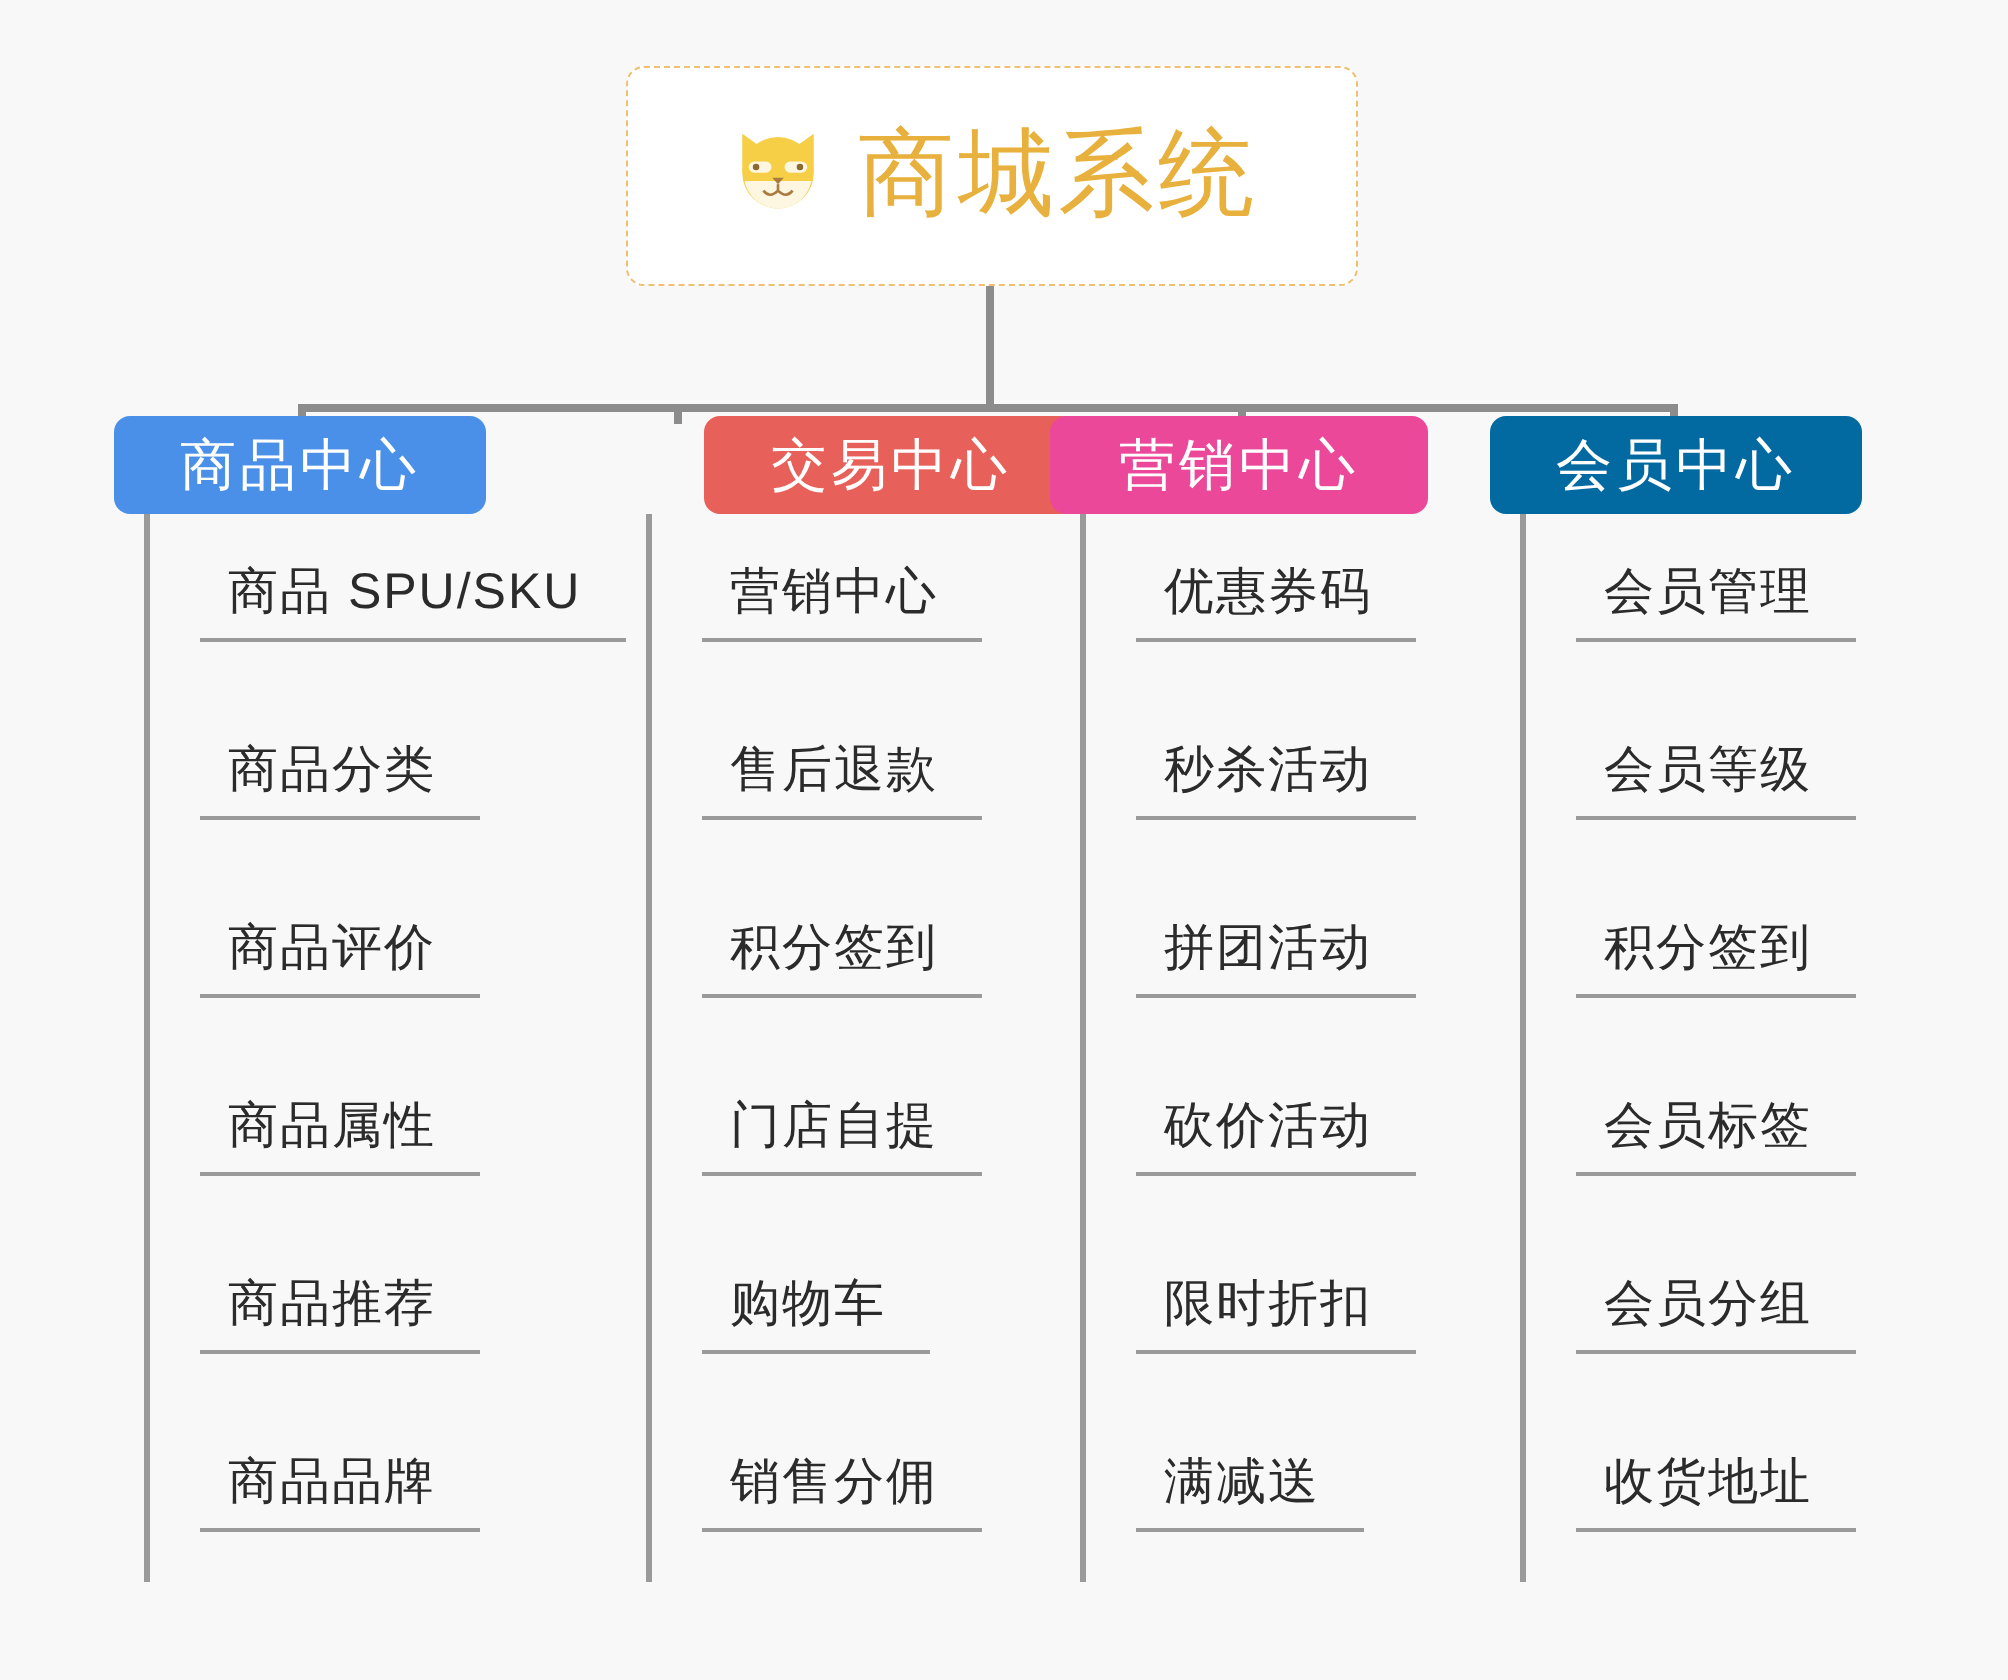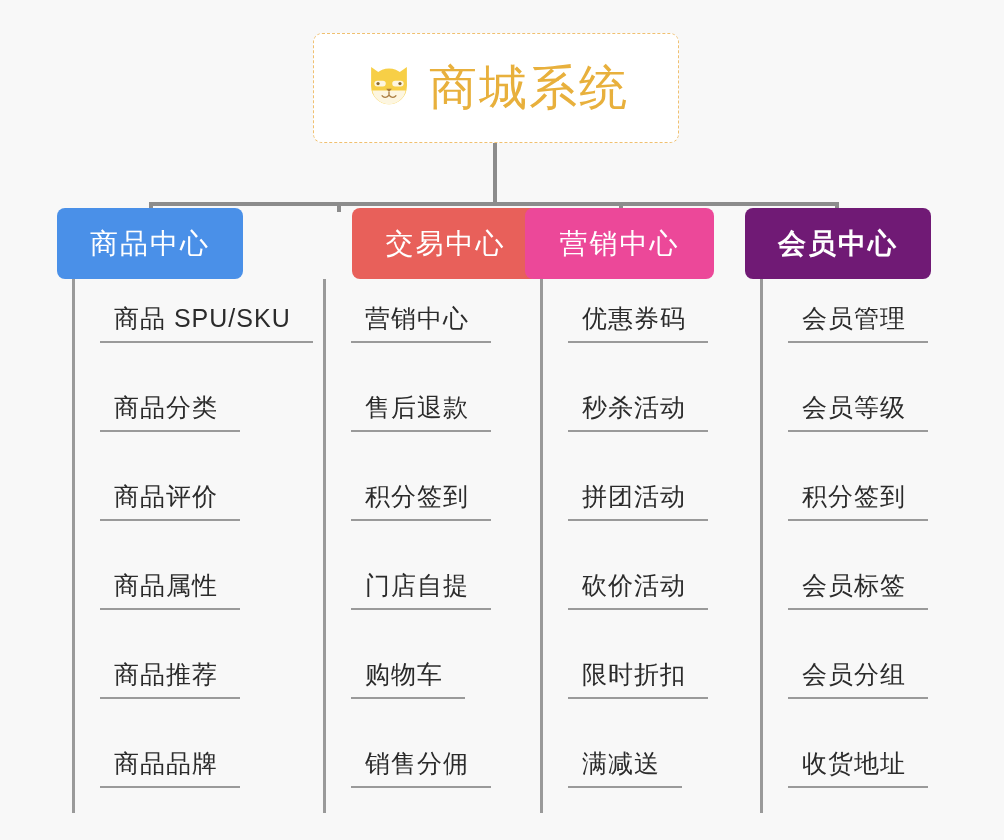--- a/index.html
+++ b/index.html
@@ -82,21 +82,21 @@
   .column {
     position: absolute;
     top: 208px;
   }
   .col-1 { left: 57px;  }
   .col-2 { left: 308px; }
   .col-3 { left: 525px; }
   .col-4 { left: 745px; }
 
   .cat-header {
-    height: 71px;
+    height: 49px;
     border-radius: 8px;
     display: flex;
     align-items: center;
     justify-content: center;
     color: #ffffff;
     font-size: 28px;
     letter-spacing: 2px;
     white-space: nowrap;
     box-sizing: border-box;
     padding: 0 16px;
@@ -253,21 +253,21 @@
       <div class="leaf">
           <span class="leaf-inner"><span class="leaf-label">限时折扣</span></span>
         </div>
       <div class="leaf">
           <span class="leaf-inner"><span class="leaf-label">满减送</span></span>
         </div>
     </div>
   </div>
 
   <div class="column col-4">
-    <div class="cat-header" style="background: #701a75; font-weight: bold;">
+    <div class="cat-header" style="background: #0369a1;">
       <span>会员中心</span>
     </div>
     <div class="leaf-list">
       <div class="spine" style="height: 534px;"></div>
       <div class="leaf">
           <span class="leaf-inner"><span class="leaf-label">会员管理</span></span>
         </div>
       <div class="leaf">
           <span class="leaf-inner"><span class="leaf-label">会员等级</span></span>
         </div>

